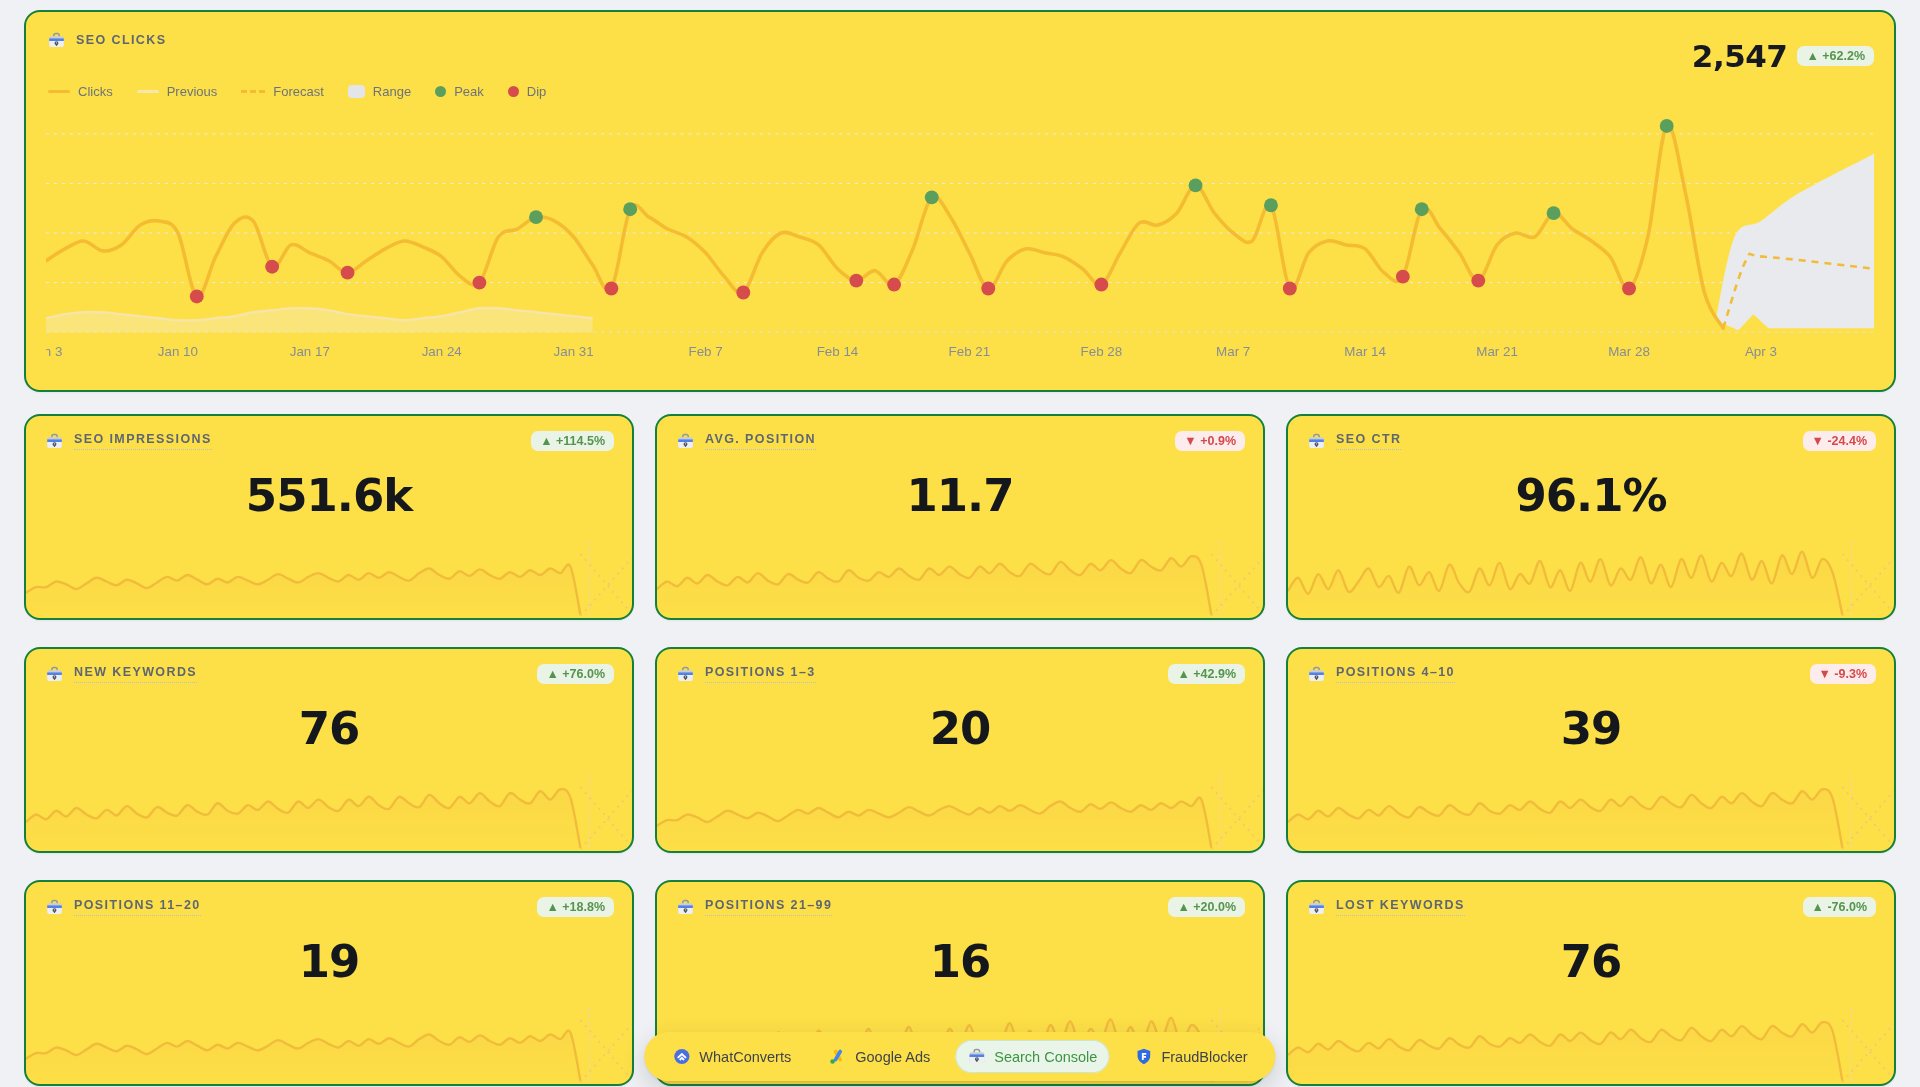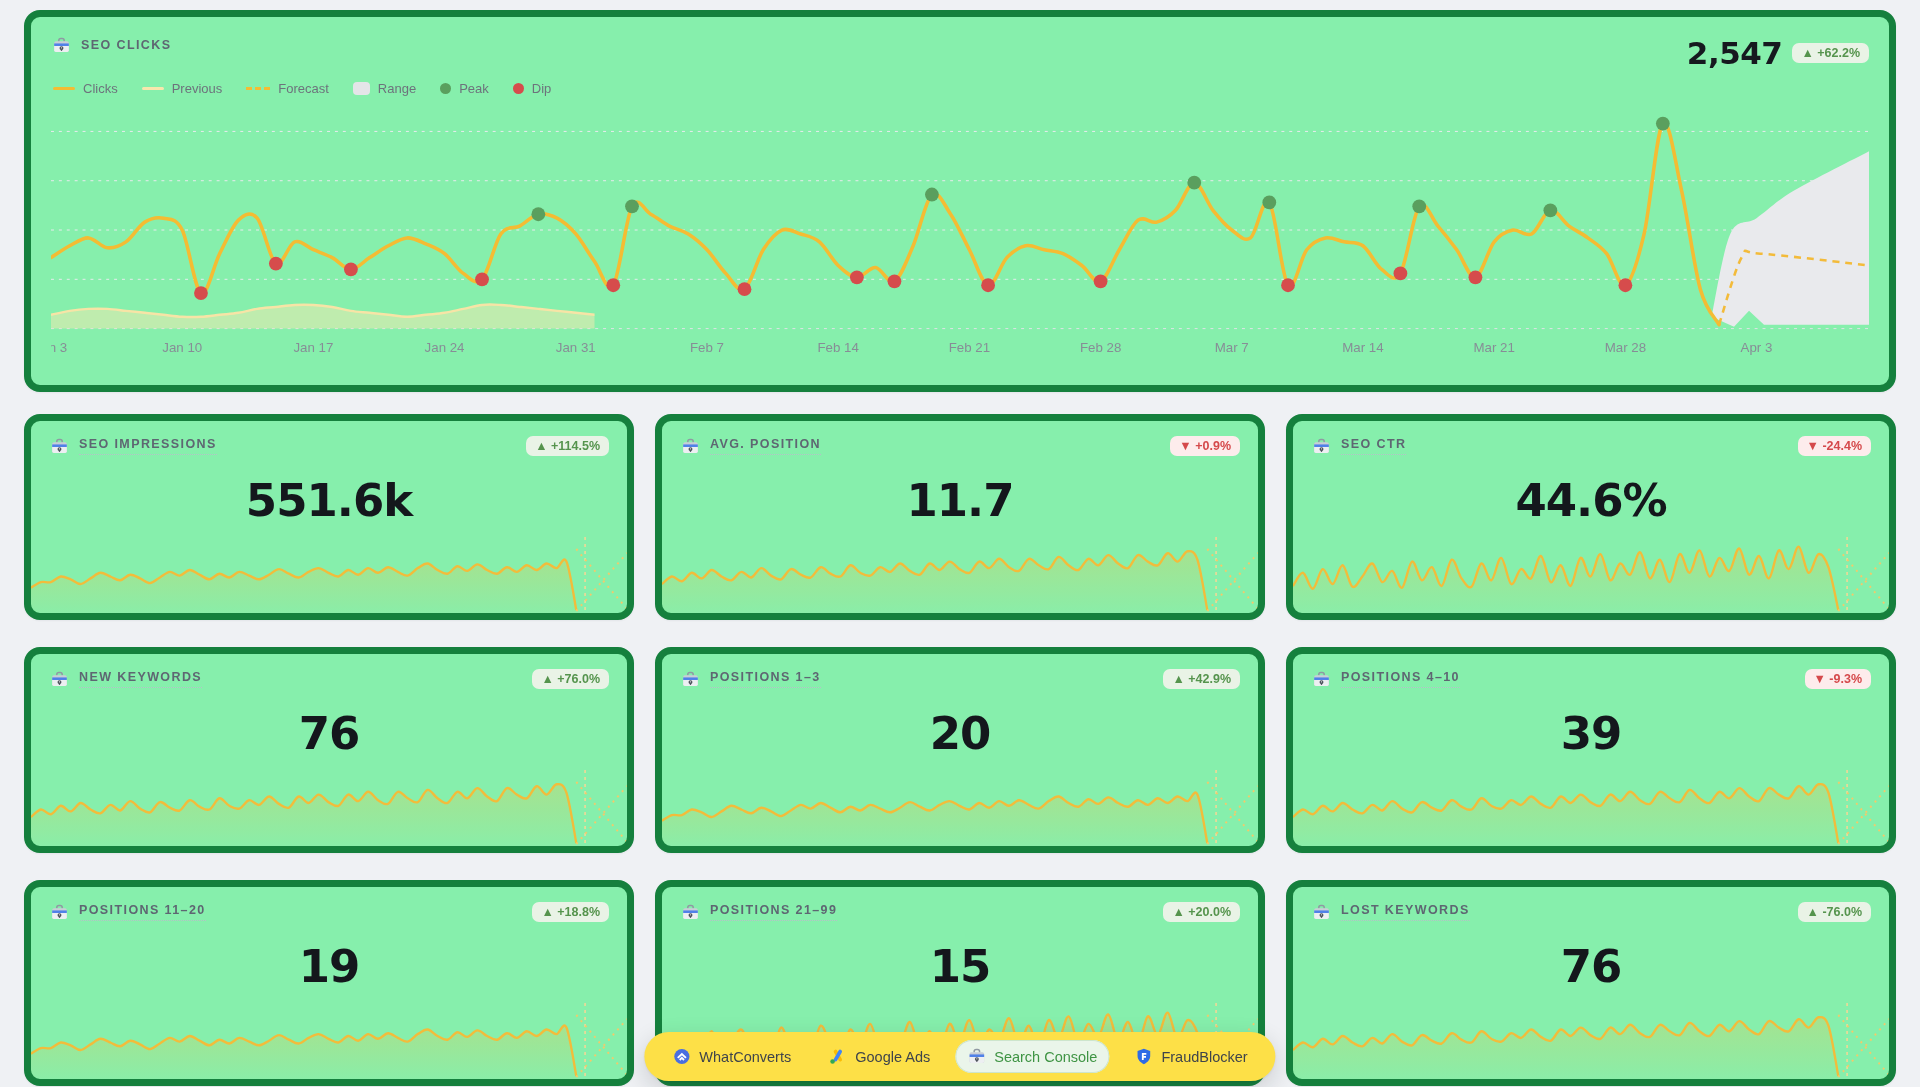--- a/index.html
+++ b/index.html
@@ -1,28 +1,28 @@
 <!DOCTYPE html>
 <html><head>
 <meta charset="utf-8">
 <style>
   *{box-sizing:border-box;margin:0;padding:0}
   html,body{width:1920px;height:1087px;overflow:hidden}
   body{background:#eff1f4;font-family:"Liberation Sans",sans-serif;color:#16191f}
   .page{position:relative;width:1920px;height:1087px;padding:10px 24px 0}
 
   
-  .card{background:#86efac;border:7px solid #15803d;border-radius:16px;box-shadow:0 1px 2px rgba(20,24,33,.05)}
+  .card{background:#fde047;border:2px solid #15803d;border-radius:16px;box-shadow:0 1px 2px rgba(20,24,33,.05)}
   .main-card{padding:18px 20px 6px;height:382px}
   .main-head{display:flex;justify-content:space-between;align-items:flex-start}
   .card-title-wrap{display:flex;align-items:center;gap:10px}
   .icon{display:inline-flex;width:20px;height:20px;align-items:center;justify-content:center}
   .card-title{font-size:12.5px;font-weight:700;letter-spacing:1.4px;color:#5e6672}
   .dotted{border-bottom:1px dotted #b8bfc9;padding-bottom:3px}
-  .main-value-wrap{display:flex;align-items:center;gap:10px;margin-top:0}
+  .main-value-wrap{display:flex;align-items:center;gap:10px;margin-top:8px}
   .main-value{font-family:"DejaVu Sans","Liberation Sans",sans-serif;font-weight:700;font-size:31px;letter-spacing:-.5px}
   .badge{font-size:12.5px;font-weight:700;padding:3px 9px;border-radius:7px;white-space:nowrap}
   .badge.green{background:#e9f3e6;color:#55944d}
   .badge.red{background:#fdecec;color:#d5494b}
 
   
   .legend{display:flex;align-items:flex-start;gap:24px;margin:10px 0 4px;padding-left:2px}
   .legend-item{display:flex;align-items:center;gap:8px;font-size:13px;color:#6d737c;cursor:pointer}
   .sw{display:inline-block}
   .sw-line{width:22px;height:3.5px;border-radius:2px;background:#f4bc33}
@@ -232,21 +232,21 @@
                 <path d="M2.8 12.6h18.4v5.4a2.2 2.2 0 0 1-2.2 2.2H5a2.2 2.2 0 0 1-2.2-2.2z" fill="#edeff2"></path>
                 <circle cx="12" cy="15.3" r="2.5" fill="#4c525b"></circle>
                 <rect x="11.1" y="15.8" width="1.8" height="3.2" rx="0.9" fill="#4c525b"></rect>
                 <circle cx="12" cy="14.9" r="0.8" fill="#edeff2"></circle>
               </svg>
             </span>
         <span class="card-title dotted">SEO CTR</span>
       </div>
       <span class="badge red">▼ -24.4%</span>
     </div>
-    <div class="card-value">44.6%</div>
+    <div class="card-value">96.1%</div>
     <div class="spark"><svg width="100%" height="82" viewBox="0 0 610 82" preserveAspectRatio="none">
   <defs>
               <linearGradient id="sg2" x1="0" y1="0" x2="0" y2="1">
     <stop offset="0" stop-color="#f6c244" stop-opacity="0.28"></stop>
                 <stop offset="1" stop-color="#f6c244" stop-opacity="0.03"></stop>
               </linearGradient>
             </defs>
   <path d="M0.0,52.9C1.7,50.7,6.8,39.3,10.1,39.8C13.5,40.3,16.9,56.3,20.3,55.7C23.7,55.0,27.1,36.8,30.4,36.1C33.8,35.3,37.2,51.6,40.6,51.0C44.0,50.4,47.4,31.9,50.7,32.3C54.1,32.8,57.5,51.9,60.9,53.8C64.3,55.7,67.7,47.4,71.0,43.5C74.4,39.6,77.8,29.5,81.2,30.5C84.6,31.4,88.0,47.9,91.3,49.1C94.7,50.4,98.1,37.0,101.5,37.9C104.9,38.9,108.2,56.3,111.6,54.7C115.0,53.2,118.4,29.8,121.8,28.6C125.2,27.4,128.5,46.3,131.9,47.3C135.3,48.2,138.7,33.3,142.1,34.2C145.5,35.1,148.8,54.1,152.2,52.9C155.6,51.6,159.0,28.0,162.4,26.7C165.8,25.5,169.1,40.9,172.5,45.4C175.9,49.9,179.3,56.3,182.7,53.8C186.0,51.3,189.4,31.6,192.8,30.5C196.2,29.4,199.6,48.2,203.0,47.3C206.3,46.3,209.7,24.2,213.1,24.9C216.5,25.5,219.9,49.1,223.3,51.0C226.6,52.9,230.0,37.0,233.4,36.1C236.8,35.1,240.2,47.6,243.6,45.4C246.9,43.2,250.3,22.4,253.7,23.0C257.1,23.6,260.5,47.6,263.9,49.1C267.2,50.7,270.6,31.7,274.0,32.3C277.4,33.0,280.8,54.1,284.1,52.9C287.5,51.6,290.9,26.4,294.3,24.9C297.7,23.3,301.1,44.2,304.4,43.5C307.8,42.9,311.2,20.5,314.6,21.1C318.0,21.8,321.4,45.7,324.7,47.3C328.1,48.8,331.5,31.4,334.9,30.5C338.3,29.5,341.7,43.5,345.0,41.7C348.4,39.8,351.8,18.6,355.2,19.3C358.6,19.9,362.0,44.2,365.3,45.4C368.7,46.6,372.1,26.1,375.5,26.7C378.9,27.4,382.2,50.1,385.6,49.1C389.0,48.2,392.4,22.7,395.8,21.1C399.2,19.6,402.5,40.4,405.9,39.8C409.3,39.2,412.7,16.8,416.1,17.4C419.5,18.0,422.8,42.3,426.2,43.5C429.6,44.8,433.0,25.8,436.4,24.9C439.8,23.9,443.1,39.5,446.5,37.9C449.9,36.4,453.3,14.9,456.7,15.5C460.1,16.2,463.4,40.4,466.8,41.7C470.2,42.9,473.6,22.4,477.0,23.0C480.3,23.6,483.7,46.3,487.1,45.4C490.5,44.5,493.9,19.0,497.3,17.4C500.6,15.8,504.0,36.7,507.4,36.1C510.8,35.4,514.2,13.0,517.6,13.7C520.9,14.3,524.3,38.6,527.7,39.8C531.1,41.0,534.5,22.1,537.9,21.1C541.2,20.2,544.6,24.9,548.0,34.2C551.4,43.5,556.5,70.0,558.1,77.1 L558.1,82 L0,82 Z" fill="url(#sg2)"></path>
   <path d="M0.0,52.9C1.7,50.7,6.8,39.3,10.1,39.8C13.5,40.3,16.9,56.3,20.3,55.7C23.7,55.0,27.1,36.8,30.4,36.1C33.8,35.3,37.2,51.6,40.6,51.0C44.0,50.4,47.4,31.9,50.7,32.3C54.1,32.8,57.5,51.9,60.9,53.8C64.3,55.7,67.7,47.4,71.0,43.5C74.4,39.6,77.8,29.5,81.2,30.5C84.6,31.4,88.0,47.9,91.3,49.1C94.7,50.4,98.1,37.0,101.5,37.9C104.9,38.9,108.2,56.3,111.6,54.7C115.0,53.2,118.4,29.8,121.8,28.6C125.2,27.4,128.5,46.3,131.9,47.3C135.3,48.2,138.7,33.3,142.1,34.2C145.5,35.1,148.8,54.1,152.2,52.9C155.6,51.6,159.0,28.0,162.4,26.7C165.8,25.5,169.1,40.9,172.5,45.4C175.9,49.9,179.3,56.3,182.7,53.8C186.0,51.3,189.4,31.6,192.8,30.5C196.2,29.4,199.6,48.2,203.0,47.3C206.3,46.3,209.7,24.2,213.1,24.9C216.5,25.5,219.9,49.1,223.3,51.0C226.6,52.9,230.0,37.0,233.4,36.1C236.8,35.1,240.2,47.6,243.6,45.4C246.9,43.2,250.3,22.4,253.7,23.0C257.1,23.6,260.5,47.6,263.9,49.1C267.2,50.7,270.6,31.7,274.0,32.3C277.4,33.0,280.8,54.1,284.1,52.9C287.5,51.6,290.9,26.4,294.3,24.9C297.7,23.3,301.1,44.2,304.4,43.5C307.8,42.9,311.2,20.5,314.6,21.1C318.0,21.8,321.4,45.7,324.7,47.3C328.1,48.8,331.5,31.4,334.9,30.5C338.3,29.5,341.7,43.5,345.0,41.7C348.4,39.8,351.8,18.6,355.2,19.3C358.6,19.9,362.0,44.2,365.3,45.4C368.7,46.6,372.1,26.1,375.5,26.7C378.9,27.4,382.2,50.1,385.6,49.1C389.0,48.2,392.4,22.7,395.8,21.1C399.2,19.6,402.5,40.4,405.9,39.8C409.3,39.2,412.7,16.8,416.1,17.4C419.5,18.0,422.8,42.3,426.2,43.5C429.6,44.8,433.0,25.8,436.4,24.9C439.8,23.9,443.1,39.5,446.5,37.9C449.9,36.4,453.3,14.9,456.7,15.5C460.1,16.2,463.4,40.4,466.8,41.7C470.2,42.9,473.6,22.4,477.0,23.0C480.3,23.6,483.7,46.3,487.1,45.4C490.5,44.5,493.9,19.0,497.3,17.4C500.6,15.8,504.0,36.7,507.4,36.1C510.8,35.4,514.2,13.0,517.6,13.7C520.9,14.3,524.3,38.6,527.7,39.8C531.1,41.0,534.5,22.1,537.9,21.1C541.2,20.2,544.6,24.9,548.0,34.2C551.4,43.5,556.5,70.0,558.1,77.1" fill="none" stroke="#f2bc3b" stroke-width="2.4" stroke-linejoin="round"></path>
   <line x1="567.1" y1="4" x2="567.1" y2="82" stroke="#f4d896" stroke-width="1.6" stroke-dasharray="3 4"></line>
@@ -402,21 +402,21 @@
                 <path d="M2.8 12.6h18.4v5.4a2.2 2.2 0 0 1-2.2 2.2H5a2.2 2.2 0 0 1-2.2-2.2z" fill="#edeff2"></path>
                 <circle cx="12" cy="15.3" r="2.5" fill="#4c525b"></circle>
                 <rect x="11.1" y="15.8" width="1.8" height="3.2" rx="0.9" fill="#4c525b"></rect>
                 <circle cx="12" cy="14.9" r="0.8" fill="#edeff2"></circle>
               </svg>
             </span>
         <span class="card-title dotted">POSITIONS 21–99</span>
       </div>
       <span class="badge green">▲ +20.0%</span>
     </div>
-    <div class="card-value">15</div>
+    <div class="card-value">16</div>
     <div class="spark"><svg width="100%" height="82" viewBox="0 0 610 82" preserveAspectRatio="none">
   <defs>
               <linearGradient id="sg7" x1="0" y1="0" x2="0" y2="1">
     <stop offset="0" stop-color="#f6c244" stop-opacity="0.28"></stop>
                 <stop offset="1" stop-color="#f6c244" stop-opacity="0.03"></stop>
               </linearGradient>
             </defs>
   <path d="M0.0,52.9C1.7,50.7,6.8,39.3,10.1,39.8C13.5,40.3,16.9,56.3,20.3,55.7C23.7,55.0,27.1,36.8,30.4,36.1C33.8,35.3,37.2,51.6,40.6,51.0C44.0,50.4,47.4,31.9,50.7,32.3C54.1,32.8,57.5,51.9,60.9,53.8C64.3,55.7,67.7,47.4,71.0,43.5C74.4,39.6,77.8,29.5,81.2,30.5C84.6,31.4,88.0,47.9,91.3,49.1C94.7,50.4,98.1,37.0,101.5,37.9C104.9,38.9,108.2,56.3,111.6,54.7C115.0,53.2,118.4,29.8,121.8,28.6C125.2,27.4,128.5,46.3,131.9,47.3C135.3,48.2,138.7,33.3,142.1,34.2C145.5,35.1,148.8,54.1,152.2,52.9C155.6,51.6,159.0,28.0,162.4,26.7C165.8,25.5,169.1,40.9,172.5,45.4C175.9,49.9,179.3,56.3,182.7,53.8C186.0,51.3,189.4,31.6,192.8,30.5C196.2,29.4,199.6,48.2,203.0,47.3C206.3,46.3,209.7,24.2,213.1,24.9C216.5,25.5,219.9,49.1,223.3,51.0C226.6,52.9,230.0,37.0,233.4,36.1C236.8,35.1,240.2,47.6,243.6,45.4C246.9,43.2,250.3,22.4,253.7,23.0C257.1,23.6,260.5,47.6,263.9,49.1C267.2,50.7,270.6,31.7,274.0,32.3C277.4,33.0,280.8,54.1,284.1,52.9C287.5,51.6,290.9,26.4,294.3,24.9C297.7,23.3,301.1,44.2,304.4,43.5C307.8,42.9,311.2,20.5,314.6,21.1C318.0,21.8,321.4,45.7,324.7,47.3C328.1,48.8,331.5,31.4,334.9,30.5C338.3,29.5,341.7,43.5,345.0,41.7C348.4,39.8,351.8,18.6,355.2,19.3C358.6,19.9,362.0,44.2,365.3,45.4C368.7,46.6,372.1,26.1,375.5,26.7C378.9,27.4,382.2,50.1,385.6,49.1C389.0,48.2,392.4,22.7,395.8,21.1C399.2,19.6,402.5,40.4,405.9,39.8C409.3,39.2,412.7,16.8,416.1,17.4C419.5,18.0,422.8,42.3,426.2,43.5C429.6,44.8,433.0,25.8,436.4,24.9C439.8,23.9,443.1,39.5,446.5,37.9C449.9,36.4,453.3,14.9,456.7,15.5C460.1,16.2,463.4,40.4,466.8,41.7C470.2,42.9,473.6,22.4,477.0,23.0C480.3,23.6,483.7,46.3,487.1,45.4C490.5,44.5,493.9,19.0,497.3,17.4C500.6,15.8,504.0,36.7,507.4,36.1C510.8,35.4,514.2,13.0,517.6,13.7C520.9,14.3,524.3,38.6,527.7,39.8C531.1,41.0,534.5,22.1,537.9,21.1C541.2,20.2,544.6,24.9,548.0,34.2C551.4,43.5,556.5,70.0,558.1,77.1 L558.1,82 L0,82 Z" fill="url(#sg7)"></path>
   <path d="M0.0,52.9C1.7,50.7,6.8,39.3,10.1,39.8C13.5,40.3,16.9,56.3,20.3,55.7C23.7,55.0,27.1,36.8,30.4,36.1C33.8,35.3,37.2,51.6,40.6,51.0C44.0,50.4,47.4,31.9,50.7,32.3C54.1,32.8,57.5,51.9,60.9,53.8C64.3,55.7,67.7,47.4,71.0,43.5C74.4,39.6,77.8,29.5,81.2,30.5C84.6,31.4,88.0,47.9,91.3,49.1C94.7,50.4,98.1,37.0,101.5,37.9C104.9,38.9,108.2,56.3,111.6,54.7C115.0,53.2,118.4,29.8,121.8,28.6C125.2,27.4,128.5,46.3,131.9,47.3C135.3,48.2,138.7,33.3,142.1,34.2C145.5,35.1,148.8,54.1,152.2,52.9C155.6,51.6,159.0,28.0,162.4,26.7C165.8,25.5,169.1,40.9,172.5,45.4C175.9,49.9,179.3,56.3,182.7,53.8C186.0,51.3,189.4,31.6,192.8,30.5C196.2,29.4,199.6,48.2,203.0,47.3C206.3,46.3,209.7,24.2,213.1,24.9C216.5,25.5,219.9,49.1,223.3,51.0C226.6,52.9,230.0,37.0,233.4,36.1C236.8,35.1,240.2,47.6,243.6,45.4C246.9,43.2,250.3,22.4,253.7,23.0C257.1,23.6,260.5,47.6,263.9,49.1C267.2,50.7,270.6,31.7,274.0,32.3C277.4,33.0,280.8,54.1,284.1,52.9C287.5,51.6,290.9,26.4,294.3,24.9C297.7,23.3,301.1,44.2,304.4,43.5C307.8,42.9,311.2,20.5,314.6,21.1C318.0,21.8,321.4,45.7,324.7,47.3C328.1,48.8,331.5,31.4,334.9,30.5C338.3,29.5,341.7,43.5,345.0,41.7C348.4,39.8,351.8,18.6,355.2,19.3C358.6,19.9,362.0,44.2,365.3,45.4C368.7,46.6,372.1,26.1,375.5,26.7C378.9,27.4,382.2,50.1,385.6,49.1C389.0,48.2,392.4,22.7,395.8,21.1C399.2,19.6,402.5,40.4,405.9,39.8C409.3,39.2,412.7,16.8,416.1,17.4C419.5,18.0,422.8,42.3,426.2,43.5C429.6,44.8,433.0,25.8,436.4,24.9C439.8,23.9,443.1,39.5,446.5,37.9C449.9,36.4,453.3,14.9,456.7,15.5C460.1,16.2,463.4,40.4,466.8,41.7C470.2,42.9,473.6,22.4,477.0,23.0C480.3,23.6,483.7,46.3,487.1,45.4C490.5,44.5,493.9,19.0,497.3,17.4C500.6,15.8,504.0,36.7,507.4,36.1C510.8,35.4,514.2,13.0,517.6,13.7C520.9,14.3,524.3,38.6,527.7,39.8C531.1,41.0,534.5,22.1,537.9,21.1C541.2,20.2,544.6,24.9,548.0,34.2C551.4,43.5,556.5,70.0,558.1,77.1" fill="none" stroke="#f2bc3b" stroke-width="2.4" stroke-linejoin="round"></path>
   <line x1="567.1" y1="4" x2="567.1" y2="82" stroke="#f4d896" stroke-width="1.6" stroke-dasharray="3 4"></line>

